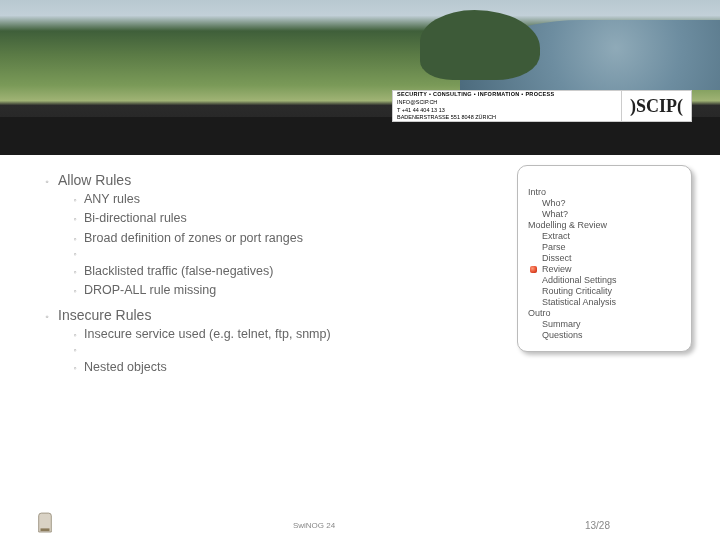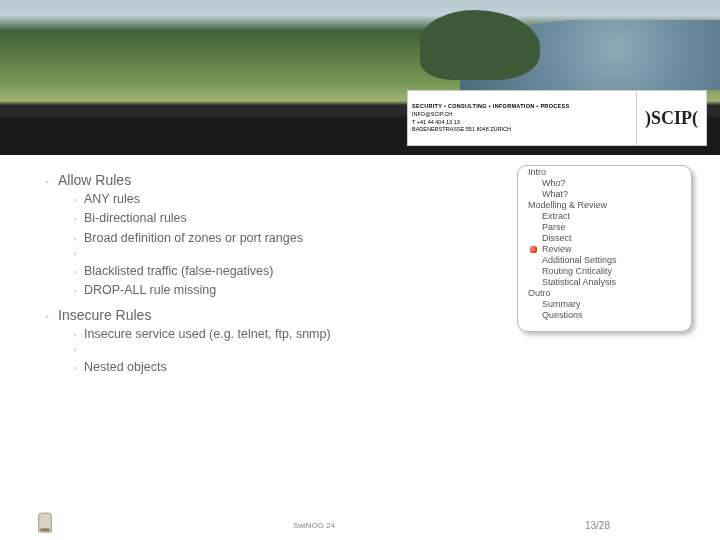--- a/index.html
+++ b/index.html
@@ -35,22 +35,22 @@
     border-top-left-radius: 120px 60px;
   }
   .hero-headland {
     position:absolute; right:180px; top:10px; width:120px; height:70px;
     background:#3d5a38;
     border-radius:50% 60% 40% 30%;
   }
 
   
   .logo-strip {
-    position:absolute; right:13px; top:90px;
-    width:300px; height:56px;
+    position:absolute; right:28px; top:90px;
+    width:300px; height:32px;
     background:#fff;
     display:flex; align-items:center;
     font-size:6px; color:#000;
     border:1px solid #ccc;
   }
   .logo-strip .tiny {
     flex:1; display:flex; flex-direction:column; gap:1px;
     padding:2px 4px;
     font-size:5.5px; line-height:1.2;
   }
@@ -88,21 +88,21 @@
   .bullet2 { width:18px; color:#999; font-size:9px; text-align:center;}
 
   
   .agenda {
     position:absolute; right:28px; top:165px;
     width:175px;
     background:#fff;
     border:1px solid #bbb;
     border-radius:10px;
     box-shadow:3px 3px 4px rgba(0,0,0,.25);
-    padding:0 10px 10px 10px;
+    padding:20px 10px 10px 10px;
     font-size:9px; color:#555;
   }
   .agenda .lvl0 { margin:1px 0; }
   .agenda .lvl1 { margin:1px 0 1px 14px; }
   .agenda .current::before{
     content:"";
     display:inline-block;
     width:7px; height:7px;
     background: radial-gradient(circle at 35% 35%, #ff9a7a, #e34a2a 60%, #a82a12);
     border-radius:2px;

